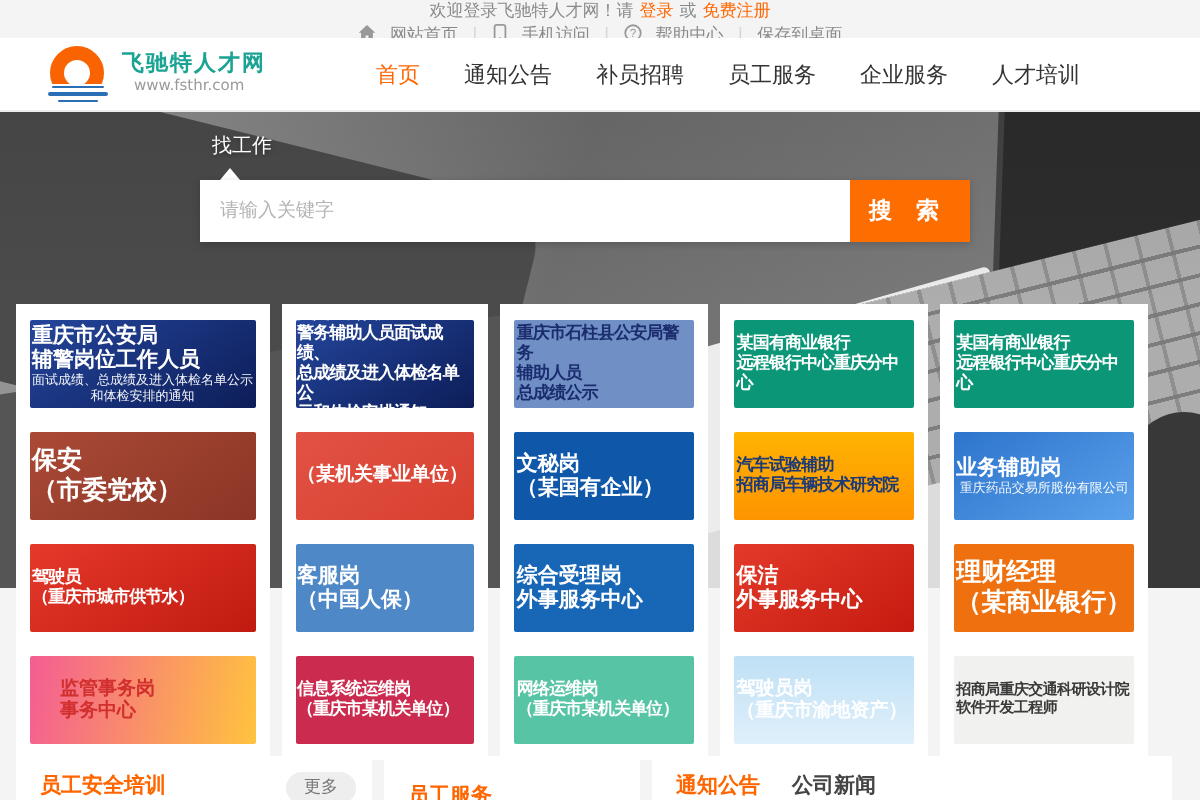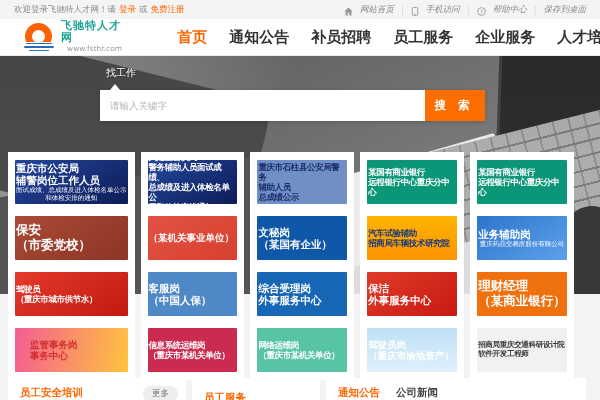--- a/index.html
+++ b/index.html
@@ -5,46 +5,46 @@
   html,body{margin:0;padding:0;}
   body{
     width:600px;height:400px;overflow:hidden;position:relative;
     background:#f4f4f4;
     font-family:"DejaVu Sans","Liberation Sans",sans-serif;
     -webkit-font-smoothing:antialiased;
   }
   
   .topbar{position:absolute;top:0;left:0;width:600px;height:19px;background:#f4f4f4;
     display:flex;align-items:center;justify-content:space-between;padding:0 14px;box-sizing:border-box;
-    font-size:8.5px;color:#8a8a8a;}
+    font-size:8.5px;color:#8a8a8a;flex-direction:column;}
   .tb-left{display:flex;align-items:center;gap:3px;}
   .tb-left .hl{color:#ff6600;cursor:pointer;}
   .tb-links{display:flex;align-items:center;gap:7px;}
-  .tb-link{display:flex;align-items:flex-end;gap:7px;cursor:pointer;color:#8a8a8a;font-style:italic;}
+  .tb-link{display:flex;align-items:flex-start;gap:7px;cursor:pointer;color:#8a8a8a;}
   .tb-sep{color:#d5d5d5;}
   .tb-ico{display:flex;align-items:center;}
   
   .header{position:absolute;top:19px;left:0;width:600px;height:37px;background:#ffffff;
     display:flex;align-items:center;padding:0 0 0 24px;box-sizing:border-box;z-index:5;
     border-bottom:1px solid #ececec;}
   .logo{display:flex;align-items:center;gap:7px;}
   .logo-icon{width:30px;height:29px;position:relative;overflow:hidden;flex:0 0 auto;}
   .logo-sun{position:absolute;left:1px;top:0;width:13px;height:13px;background:#fff;
     border:7.5px solid #f96302;border-radius:50%;}
   .logo-waves{position:absolute;left:0;bottom:0;width:30px;height:10px;background:#fff;
     display:flex;flex-direction:column;justify-content:space-between;padding-top:1px;box-sizing:border-box;}
   .logo-waves i{display:block;height:1.8px;background:#2a6fb5;border-radius:1px;}
   .logo-waves i:nth-child(1){width:86%;margin:0 auto;}
   .logo-waves i:nth-child(2){width:100%;}
   .logo-waves i:nth-child(3){width:66%;margin:0 auto;}
   .logo-text{display:flex;flex-direction:column;line-height:1.1;}
   .site-name{font-size:11px;font-weight:bold;color:#1ba393;letter-spacing:1px;}
   .site-url{font-size:7.5px;color:#9a9a9a;margin-top:1px;padding-left:6px;}
   .nav{display:flex;align-items:center;list-style:none;margin:0 0 0 44px;padding:0;gap:0;}
-  .nav li{font-size:15px;font-weight:bold;color:#333;padding:0 11px;cursor:pointer;white-space:nowrap;}
+  .nav li{font-size:11px;font-weight:normal;color:#333;padding:0 11px;cursor:pointer;white-space:nowrap;}
   .nav li.active{color:#ff6600;}
   
   .hero{position:absolute;top:56px;left:0;width:600px;height:238px;overflow:hidden;
     background:linear-gradient(105deg,#9a9a9a,#6e6e6e 45%,#828282);}
   .ph{position:absolute;}
   .ph-arm{left:-70px;top:6px;width:330px;height:150px;background:#4b4b4b;transform:rotate(14deg);border-radius:26px;}
   .ph-arm2{left:-40px;top:120px;width:360px;height:150px;background:#555555;transform:rotate(-9deg);border-radius:30px;}
   .ph-papers{left:285px;top:115px;width:250px;height:140px;background:#dcdcdc;transform:rotate(-9deg);border-radius:4px;}
   .ph-paper2{left:330px;top:100px;width:180px;height:90px;background:#ececec;transform:rotate(-16deg);border-radius:3px;}
   .ph-laptop{left:498px;top:-16px;width:130px;height:104px;background:#2d2d2d;border:3px solid #444;border-radius:5px;transform:rotate(2deg);}

